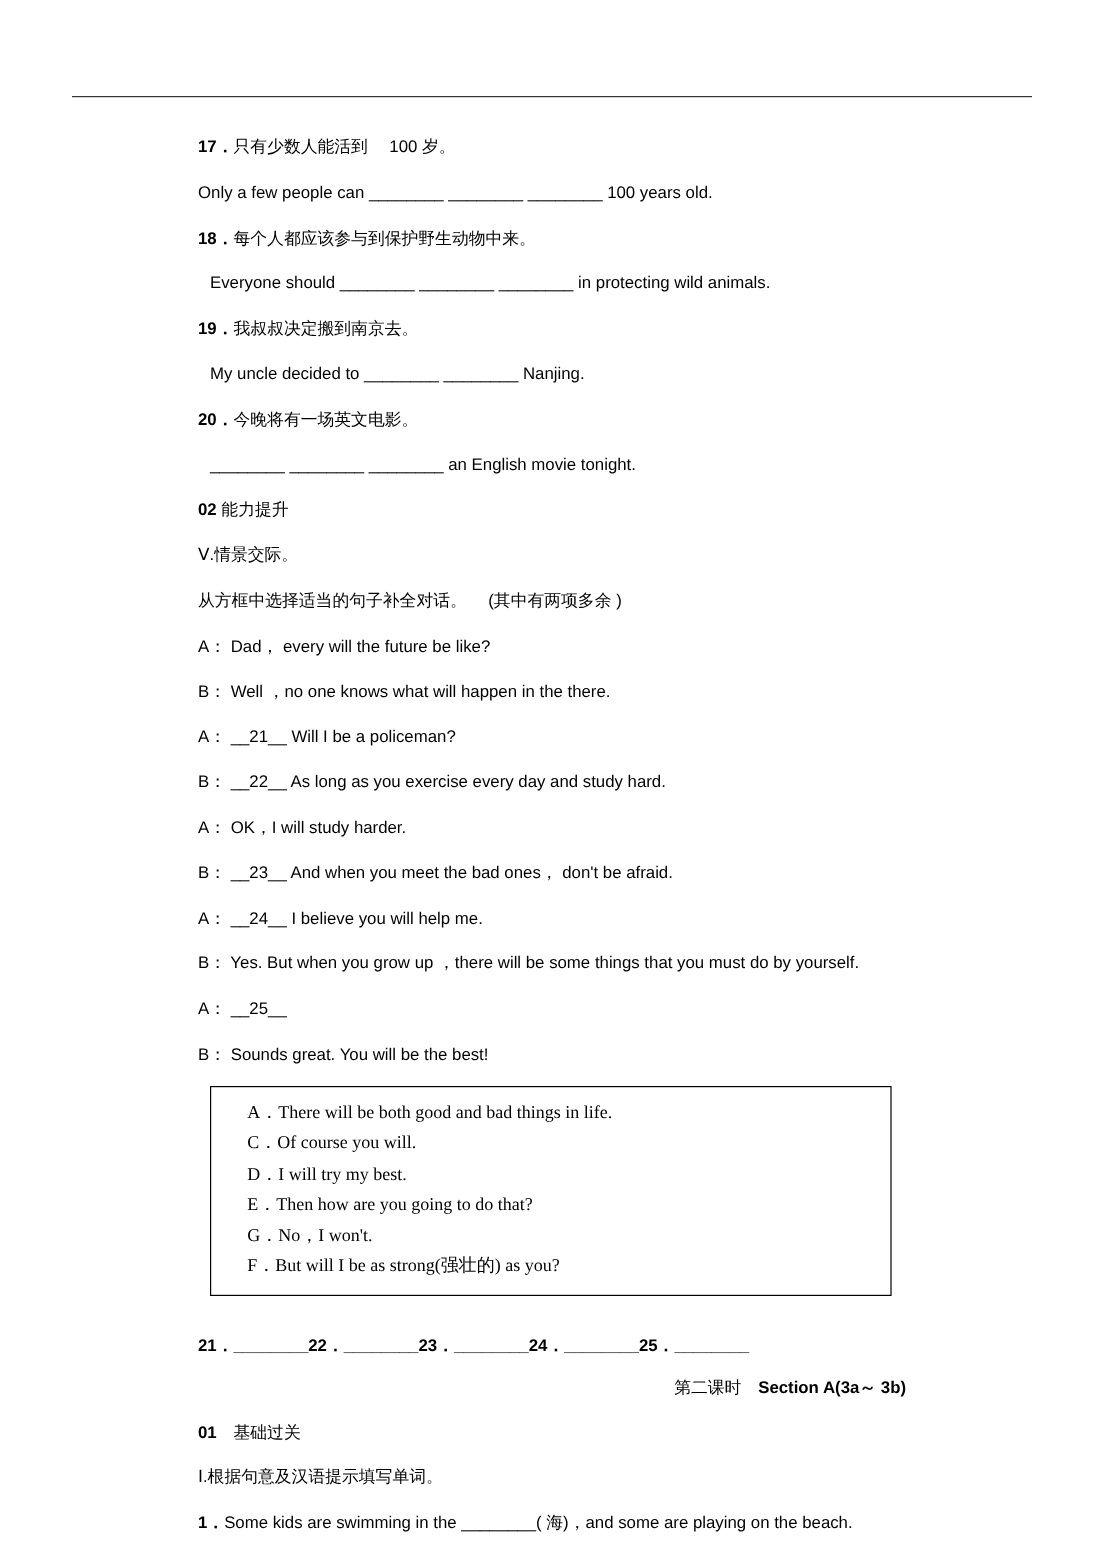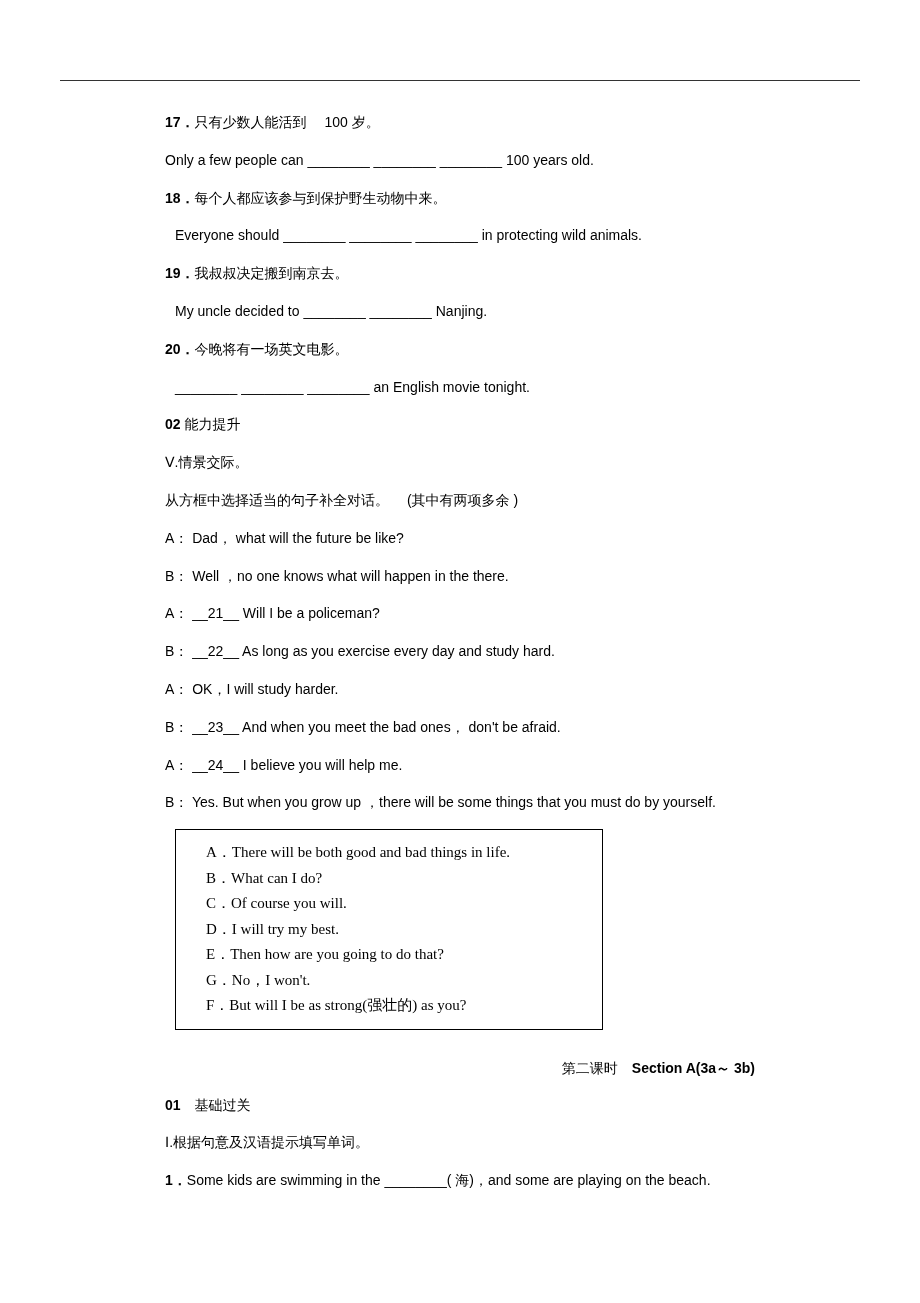--- a/index.html
+++ b/index.html
@@ -25,21 +25,21 @@
     .line {
       margin-bottom: 14px;
       line-height: 1.7;
     }
     .line b { font-weight: bold; }
     .indent { padding-left: 10px; }
     .options-box {
       border: 1px solid #000;
       padding: 10px 30px;
       margin: 8px 0 30px 10px;
-      width: 428px;
+      width: 568px;
       font-family: "Times New Roman", serif;
       font-size: 15px;
       line-height: 1.7;
     }
     .section-title {
       text-align: right;
       margin: 10px 0 16px;
     }
   </style>
 </head>
@@ -69,39 +69,43 @@
     </div>
     <div class="line indent">________ ________ ________ an English movie tonight.</div>
 
     <div class="line">
       <b>02</b> <span>能力提升</span>
     </div>
 
     <div class="line">Ⅴ.情景交际。</div>
     <div class="line">从方框中选择适当的句子补全对话。　 (其中有两项多余  )</div>
 
-    <div class="line">A： Dad， what will the future be like?</div>
+    <div class="line">A： Dad， every will the future be like?</div>
     <div class="line">B： Well ，no one knows what will happen in the there.</div>
     <div class="line">A： __21__ Will I be a policeman?</div>
     <div class="line">B： __22__ As long as you exercise every day and study hard.</div>
     <div class="line">A： OK，I will study harder.</div>
     <div class="line">B： __23__ And when you meet the bad ones， don't be afraid.</div>
     <div class="line">A： __24__ I believe you will help me.</div>
     <div class="line">B： Yes. But when you grow up  ，there will be some things that you must do by yourself.</div>
+    <div class="line">A： __25__</div>
+    <div class="line">B： Sounds great. You will be the best!</div>
 
     <div class="options-box">
       <div>A．There will be both good and bad things in life.</div>
-      <div>B．What can I do?</div>
       <div>C．Of course you will.</div>
       <div>D．I will try my best.</div>
       <div>E．Then how are you going to do that?</div>
       <div>G．No，I won't.</div>
       <div>F．But will I be as strong(强壮的) as you?</div>
     </div>
 
+    <div class="line">
+      <b>21．________22．________23．________24．________25．________</b>
+    </div>
 
     <div class="section-title">
       <span>第二课时　</span><b>Section A(3a～ 3b)</b>
     </div>
 
     <div class="line">
       <b>01</b><span>　基础过关</span>
     </div>
 
     <div class="line">Ⅰ.根据句意及汉语提示填写单词。</div>

